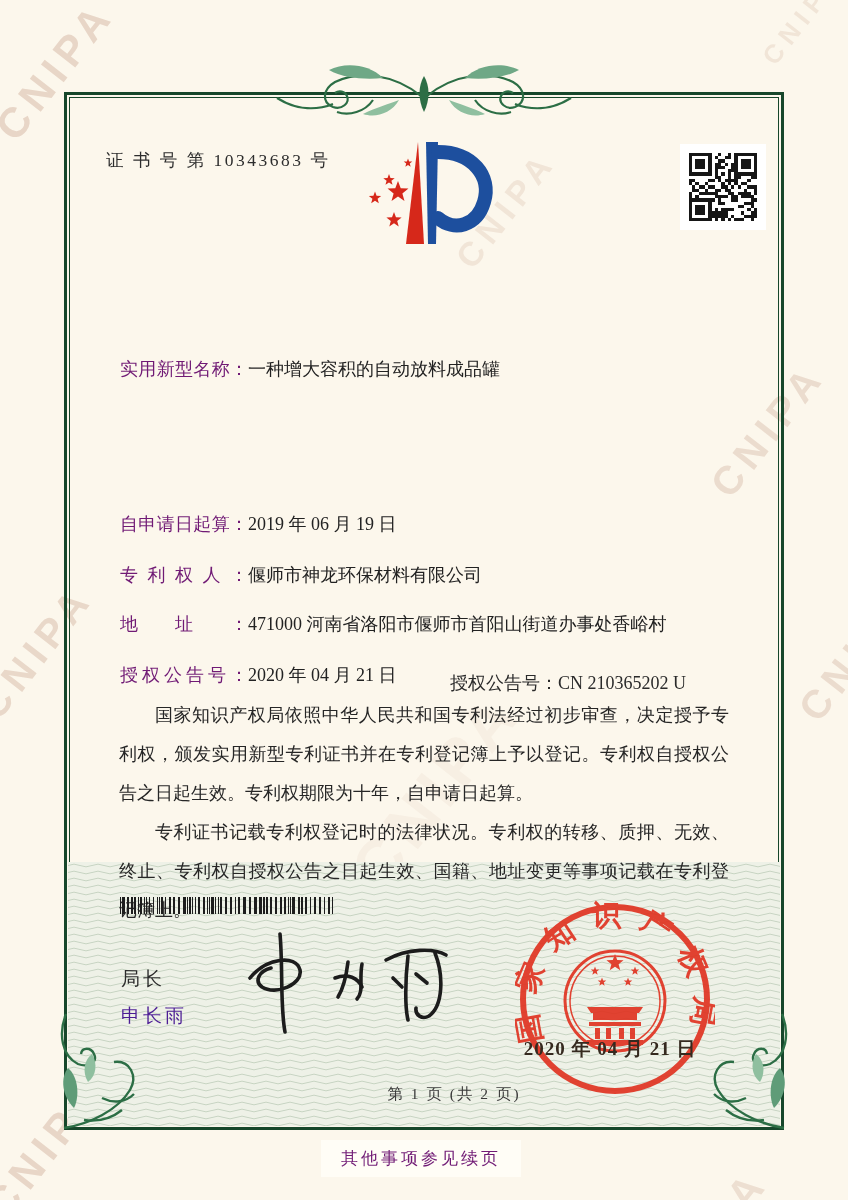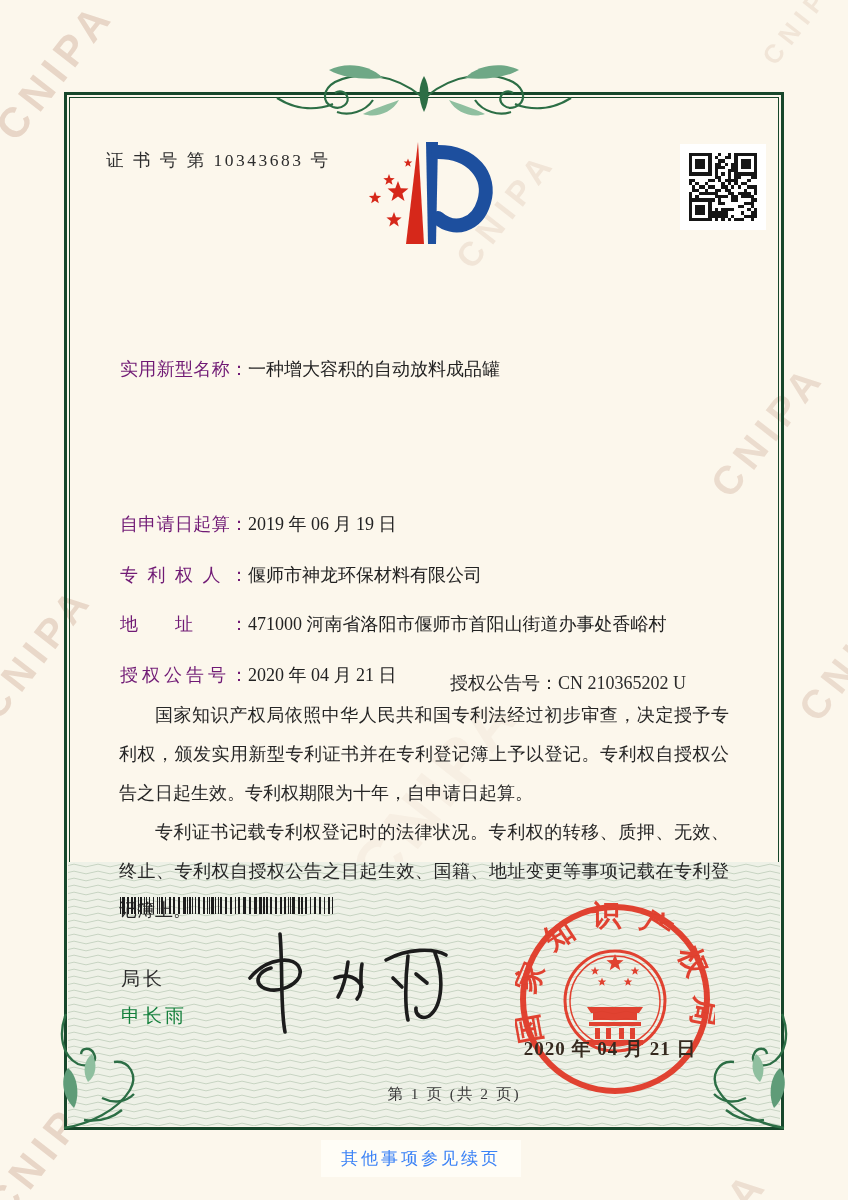--- a/index.html
+++ b/index.html
@@ -29,30 +29,30 @@
   
   .body-text{position:absolute;left:119px;top:696px;width:610px;font-size:18px;
              line-height:39px;text-align:justify;color:#262626;}
   .body-text p{margin:0;text-indent:2em;}
   
   .wavy{position:absolute;left:68px;top:862px;width:712px;height:264px;}
   .barcode{position:absolute;left:120px;top:897px;width:215px;height:17px;}
   .sig-title{position:absolute;left:121px;top:966px;font-size:19px;letter-spacing:3px;
              font-family:Liberation Mono, monospace;color:#2b2b2b;}
   .sig-name{position:absolute;left:121px;top:1003px;font-size:19px;letter-spacing:3px;
-            font-family:"Liberation Sans","DejaVu Sans",sans-serif;color:#15803d;}
+            font-family:"Liberation Sans","DejaVu Sans",sans-serif;color:#4c1d95;}
   .signature{position:absolute;left:236px;top:926px;width:225px;height:115px;}
   .seal{position:absolute;left:515px;top:899px;width:200px;height:200px;}
   .seal-date{position:absolute;left:500px;top:1036px;width:220px;text-align:center;
              font-size:19px;letter-spacing:1px;color:#35291f;font-weight:700;}
   .page-num{position:absolute;left:64px;top:1084px;width:700px;text-align:center;
             font-size:15.5px;letter-spacing:2px;color:#3a3a3a;margin-left:40px;}
   .cont-note{position:absolute;left:64px;top:1140px;width:714px;text-align:center;}
   .cont-note span{display:inline-block;background:#fffdf6;padding:7px 20px;font-size:17px;
-            letter-spacing:3px;color:#3b82f6;}
+            letter-spacing:3px;color:#701a75;}
   
   .orn-top{position:absolute;left:269px;top:54px;width:310px;height:76px;}
   .orn-bl{position:absolute;left:54px;top:1012px;width:120px;height:120px;}
   .orn-br{position:absolute;left:674px;top:1012px;width:120px;height:120px;transform:scaleX(-1);}
 </style>
 </head>
 <body>
 
 <div class="page">
 

